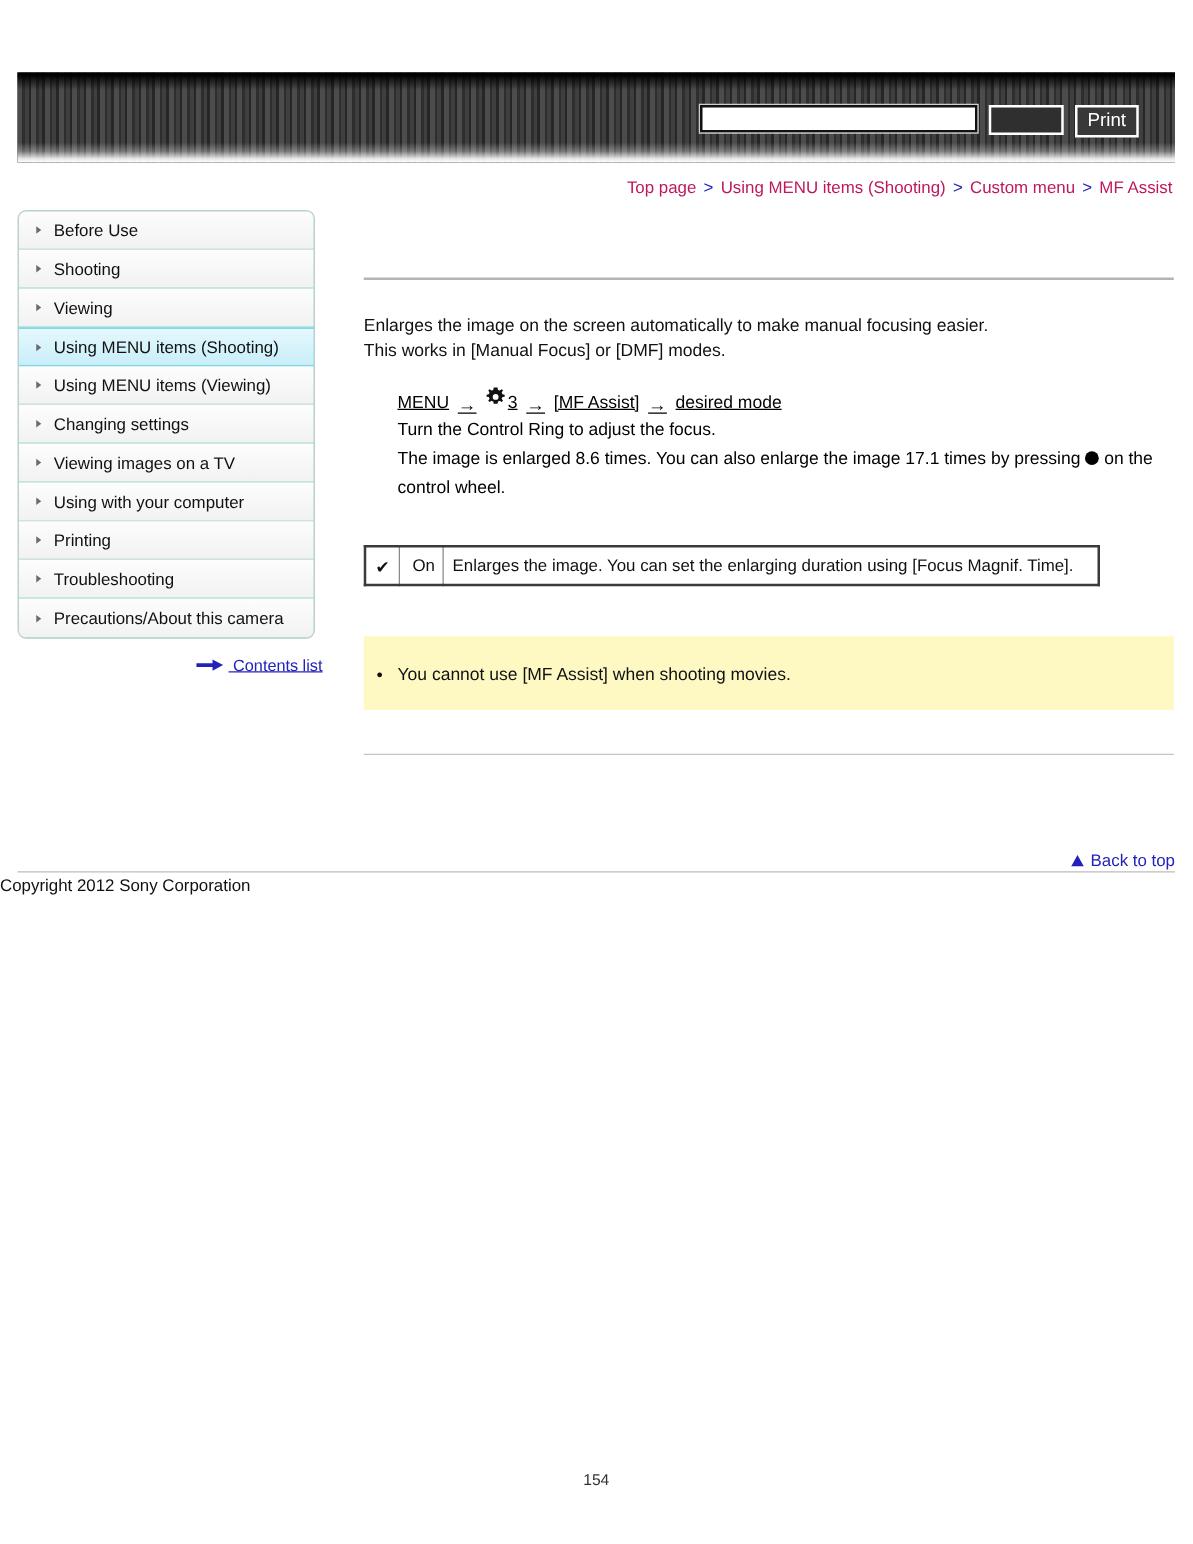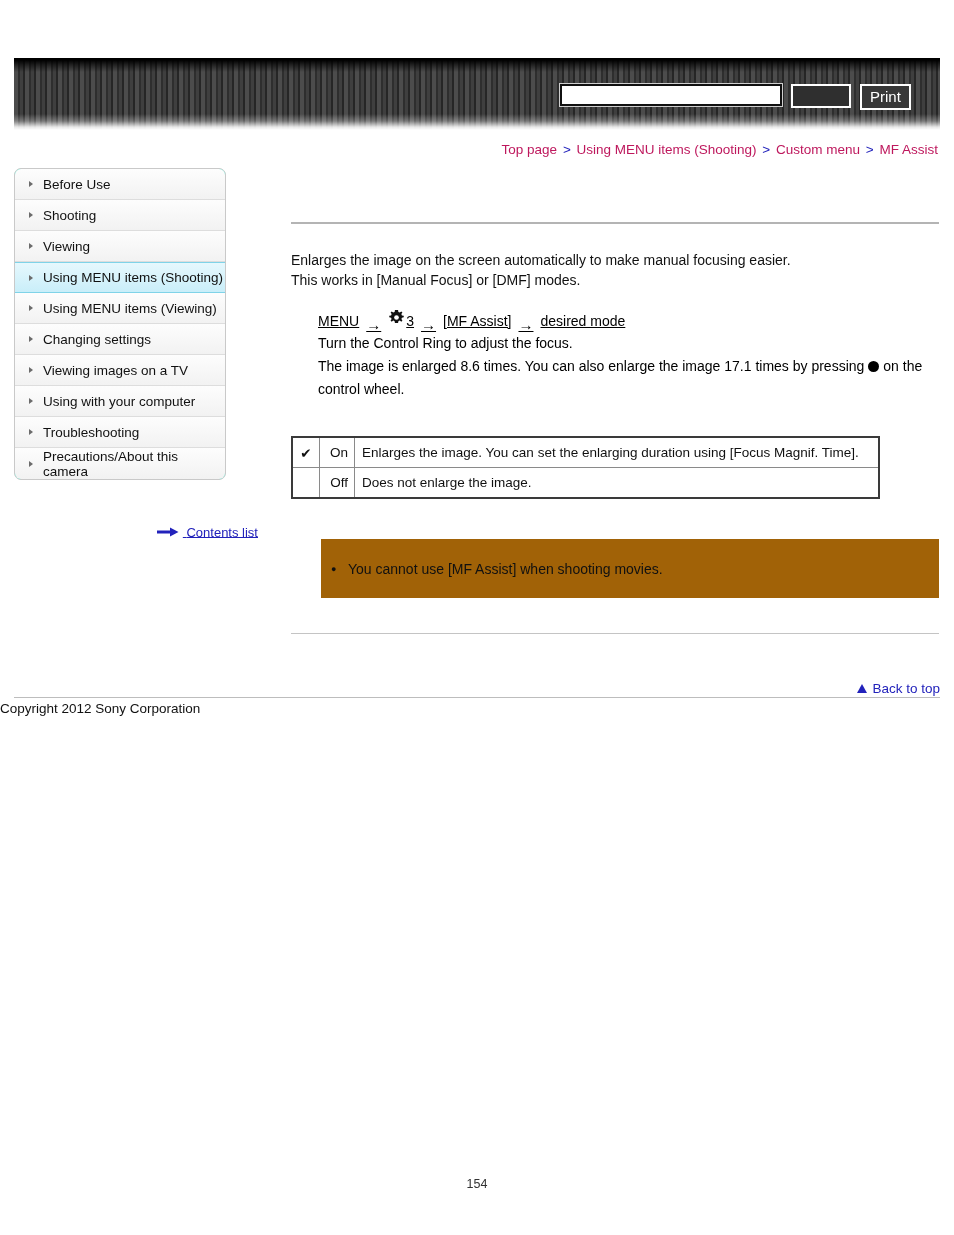--- a/index.html
+++ b/index.html
@@ -102,21 +102,21 @@
   #breadcrumb .sep {
     color: #2222bb;
     margin: 0 2px;
   }
 
   
   #sidebar {
     position: absolute;
     left: 14px;
     top: 168px;
-    width: 212px;
+    width: 238px;
     border: 1px solid #c9c9c9;
     border-radius: 7px;
     background: #5eead4;
     overflow: hidden;
     box-sizing: border-box;
   }
   .side-item {
     height: 31px;
     display: flex;
     align-items: center;
@@ -243,24 +243,23 @@
     width: 22px;
     text-align: right;
     white-space: nowrap;
     padding-left: 6px;
     padding-right: 6px;
   }
 
   
   #note-box {
     margin-top: 40px;
-    background: #a16207;
+    background: #fef9c3;
     padding: 21px 0 20px 0;
     box-sizing: border-box;
-    margin-left: 30px;
   }
   #note-box ul {
     margin: 0;
     padding: 0;
     list-style: none;
   }
   #note-box li {
     font-size: 14px;
     color: #111;
     padding-left: 27px;
@@ -381,20 +380,24 @@
     <span class="side-arrow"></span>
     <span>Changing settings</span>
   </div>
   <div class="side-item">
     <span class="side-arrow"></span>
     <span>Viewing images on a TV</span>
   </div>
   <div class="side-item">
     <span class="side-arrow"></span>
     <span>Using with your computer</span>
+  </div>
+  <div class="side-item">
+    <span class="side-arrow"></span>
+    <span>Printing</span>
   </div>
   <div class="side-item">
     <span class="side-arrow"></span>
     <span>Troubleshooting</span>
   </div>
   <div class="side-item">
     <span class="side-arrow"></span>
     <span>Precautions/About this camera</span>
   </div>
 </div>
@@ -438,25 +441,20 @@
     </div>
   </div>
 
   <table id="options-table">
     <tbody>
       <tr>
         <td class="check-cell">✔</td>
         <td class="label-cell">On</td>
         <td>Enlarges the image. You can set the enlarging duration using [Focus Magnif. Time].</td>
       </tr>
-      <tr>
-        <td class="check-cell"></td>
-        <td class="label-cell">Off</td>
-        <td>Does not enlarge the image.</td>
-      </tr>
     </tbody>
   </table>
 
   <div id="note-box">
     <ul>
       <li>You cannot use [MF Assist] when shooting movies.</li>
     </ul>
   </div>
 
   <div id="note-rule"></div>

